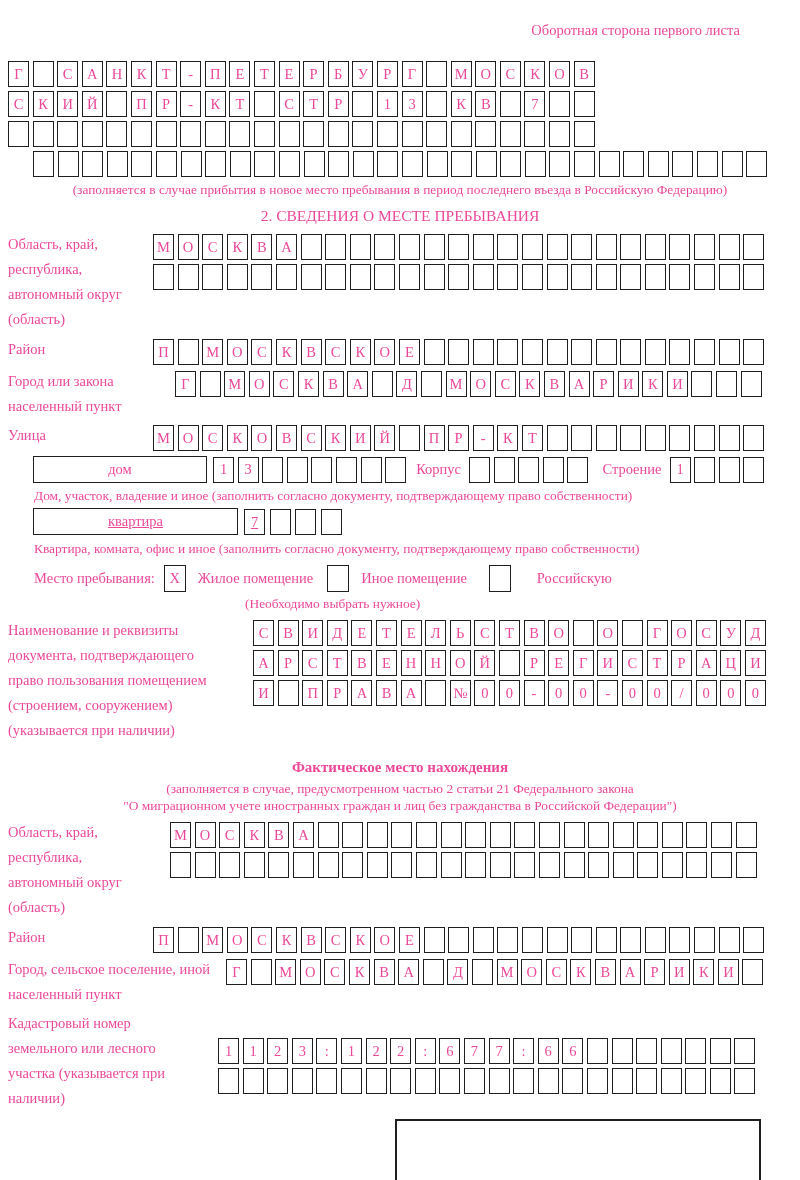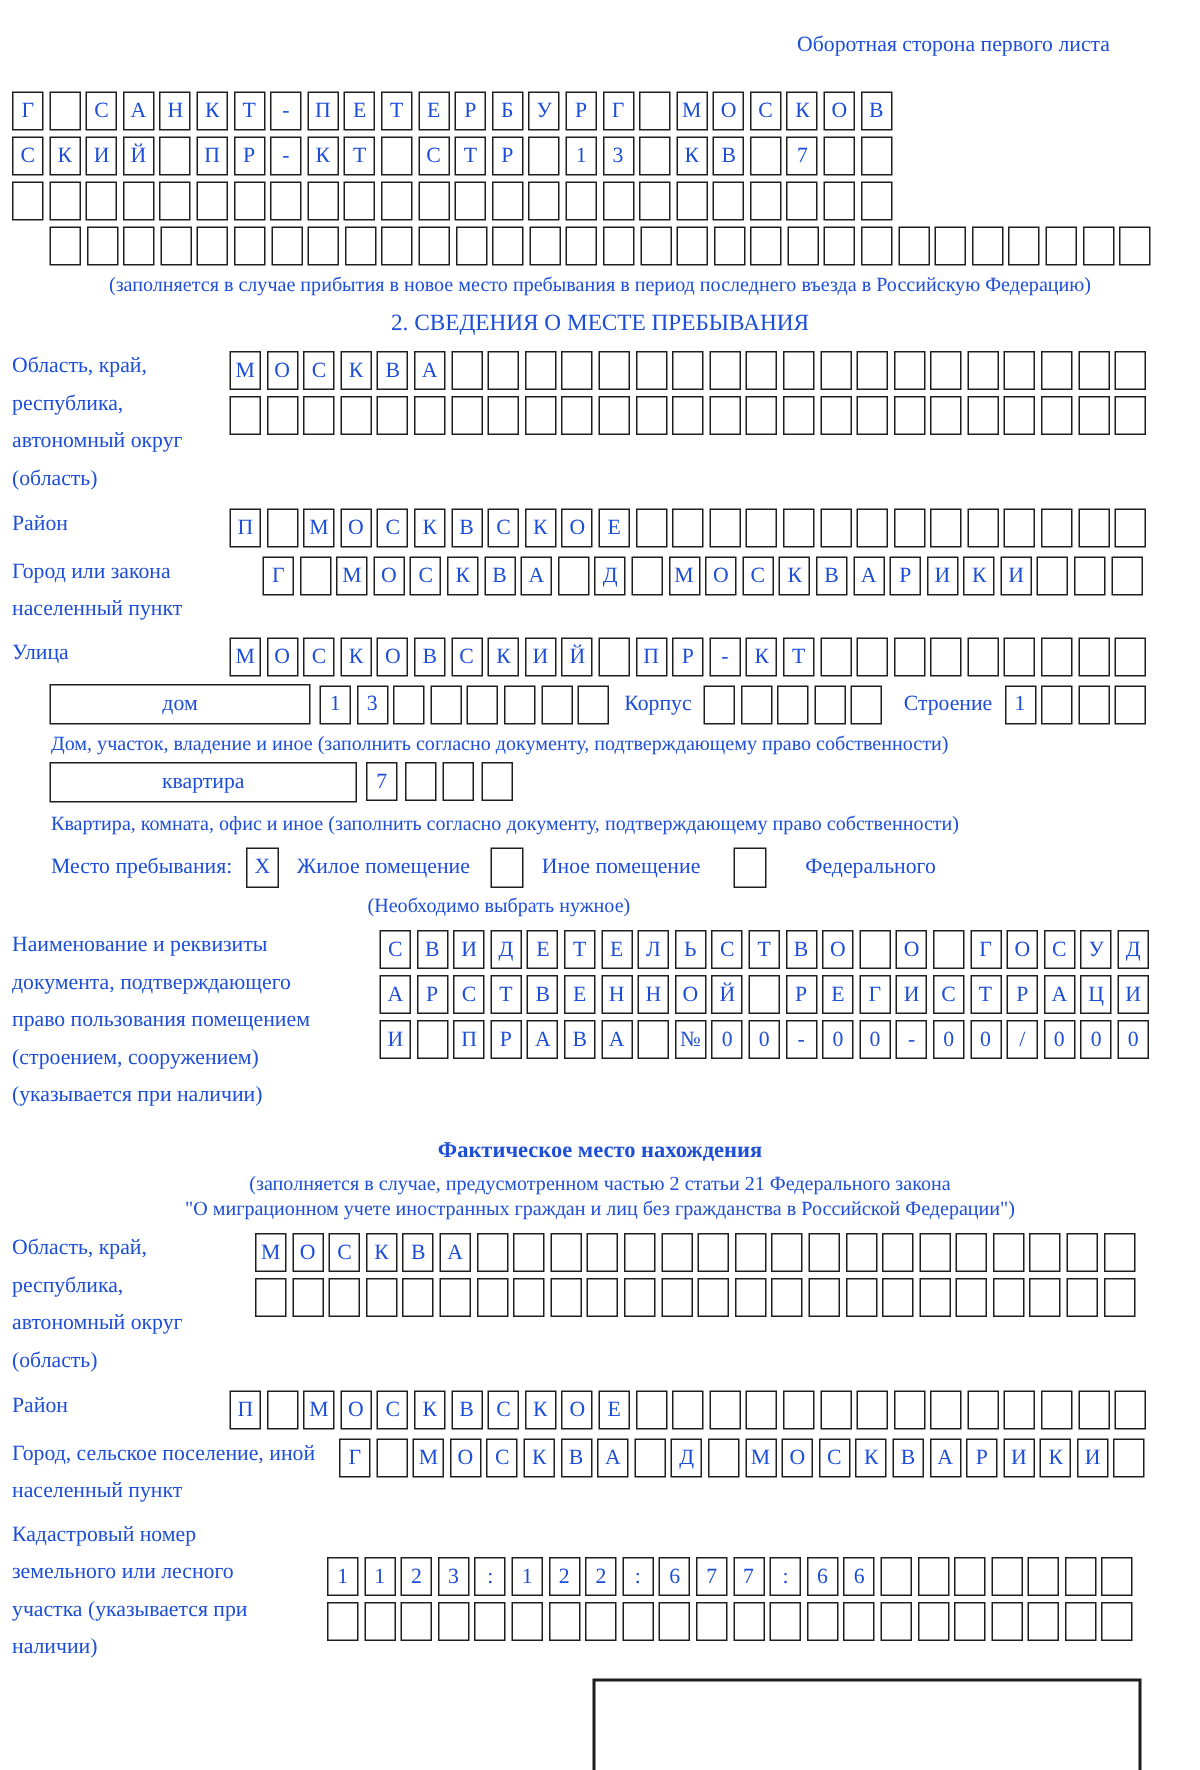--- a/index.html
+++ b/index.html
@@ -1,18 +1,18 @@
 <!DOCTYPE html>
 <html><head>
 <meta charset="utf-8">
 <style>
   html,body{margin:0;padding:0;background:#fff;}
   .page{
     width:800px;height:1180px;box-sizing:border-box;
-    padding:8px 8px 0 8px;background:#fff;color:#1d4ed8;
+    padding:8px 8px 0 8px;background:#fff;color:#ec4899;
     font-family:"Liberation Serif","DejaVu Serif",serif;
     overflow:hidden;position:relative;
   }
   .hdr-note{text-align:right;padding-right:52px;margin-top:14px;font-size:14.5px;}
   .label{font-size:14.5px;line-height:25px;}
   .row{display:flex;align-items:flex-start;}
   .rows{display:flex;flex-direction:column;gap:4px;}
   .cells{display:flex;gap:3.6px;}
   .cell{
     box-sizing:border-box;flex:0 0 21px;width:21px;height:26px;
@@ -351,39 +351,39 @@
     <div class="inline-lbl" style="margin:0 8px 0 14px;">Строение</div>
     <div class="cells">
         <span class="cell">1</span>
         <span class="cell"></span>
         <span class="cell"></span>
         <span class="cell"></span>
       </div>
   </div>
   <div class="note" style="margin:4px 0 4px 26px;">Дом, участок, владение и иное (заполнить согласно документу, подтверждающему право собственности)</div>
 
-  <div class="row" style="margin-left:25px;align-items:flex-start;">
+  <div class="row" style="margin-left:25px;align-items:flex-end;text-decoration:underline;">
     <div class="boxfield" style="width:205px;">квартира</div>
     <div class="cells" style="margin-left:6px;gap:4.5px;">
         <span class="cell">7</span>
         <span class="cell"></span>
         <span class="cell"></span>
         <span class="cell"></span>
       </div>
   </div>
   <div class="note" style="margin:5px 0 0 26px;">Квартира, комната, офис и иное (заполнить согласно документу, подтверждающему право собственности)</div>
 
   <div class="stay-row" style="margin-left:26px;">
     <span class="inline-lbl">Место пребывания:</span>
     <span class="chk" style="margin-left:9px;">X</span>
     <span class="inline-lbl" style="margin-left:12px;">Жилое помещение</span>
     <span class="chk" style="margin-left:14px;"></span>
     <span class="inline-lbl" style="margin-left:12px;">Иное помещение</span>
     <span class="chk" style="margin-left:22px;"></span>
-    <span class="inline-lbl" style="margin-left:26px;">Федерального</span>
+    <span class="inline-lbl" style="margin-left:26px;">Российскую</span>
   </div>
   <div class="note" style="margin:3px 0 6px 237px;">(Необходимо выбрать нужное)</div>
 
   <div class="row">
     <div class="label w-doc">
       <div class="inner">Наименование и реквизиты документа, подтверждающего право пользования помещением (строением, сооружением) (указывается при наличии)</div>
     </div>
     <div class="rows mt2">
       <div class="cells">
           <span class="cell">С</span>

